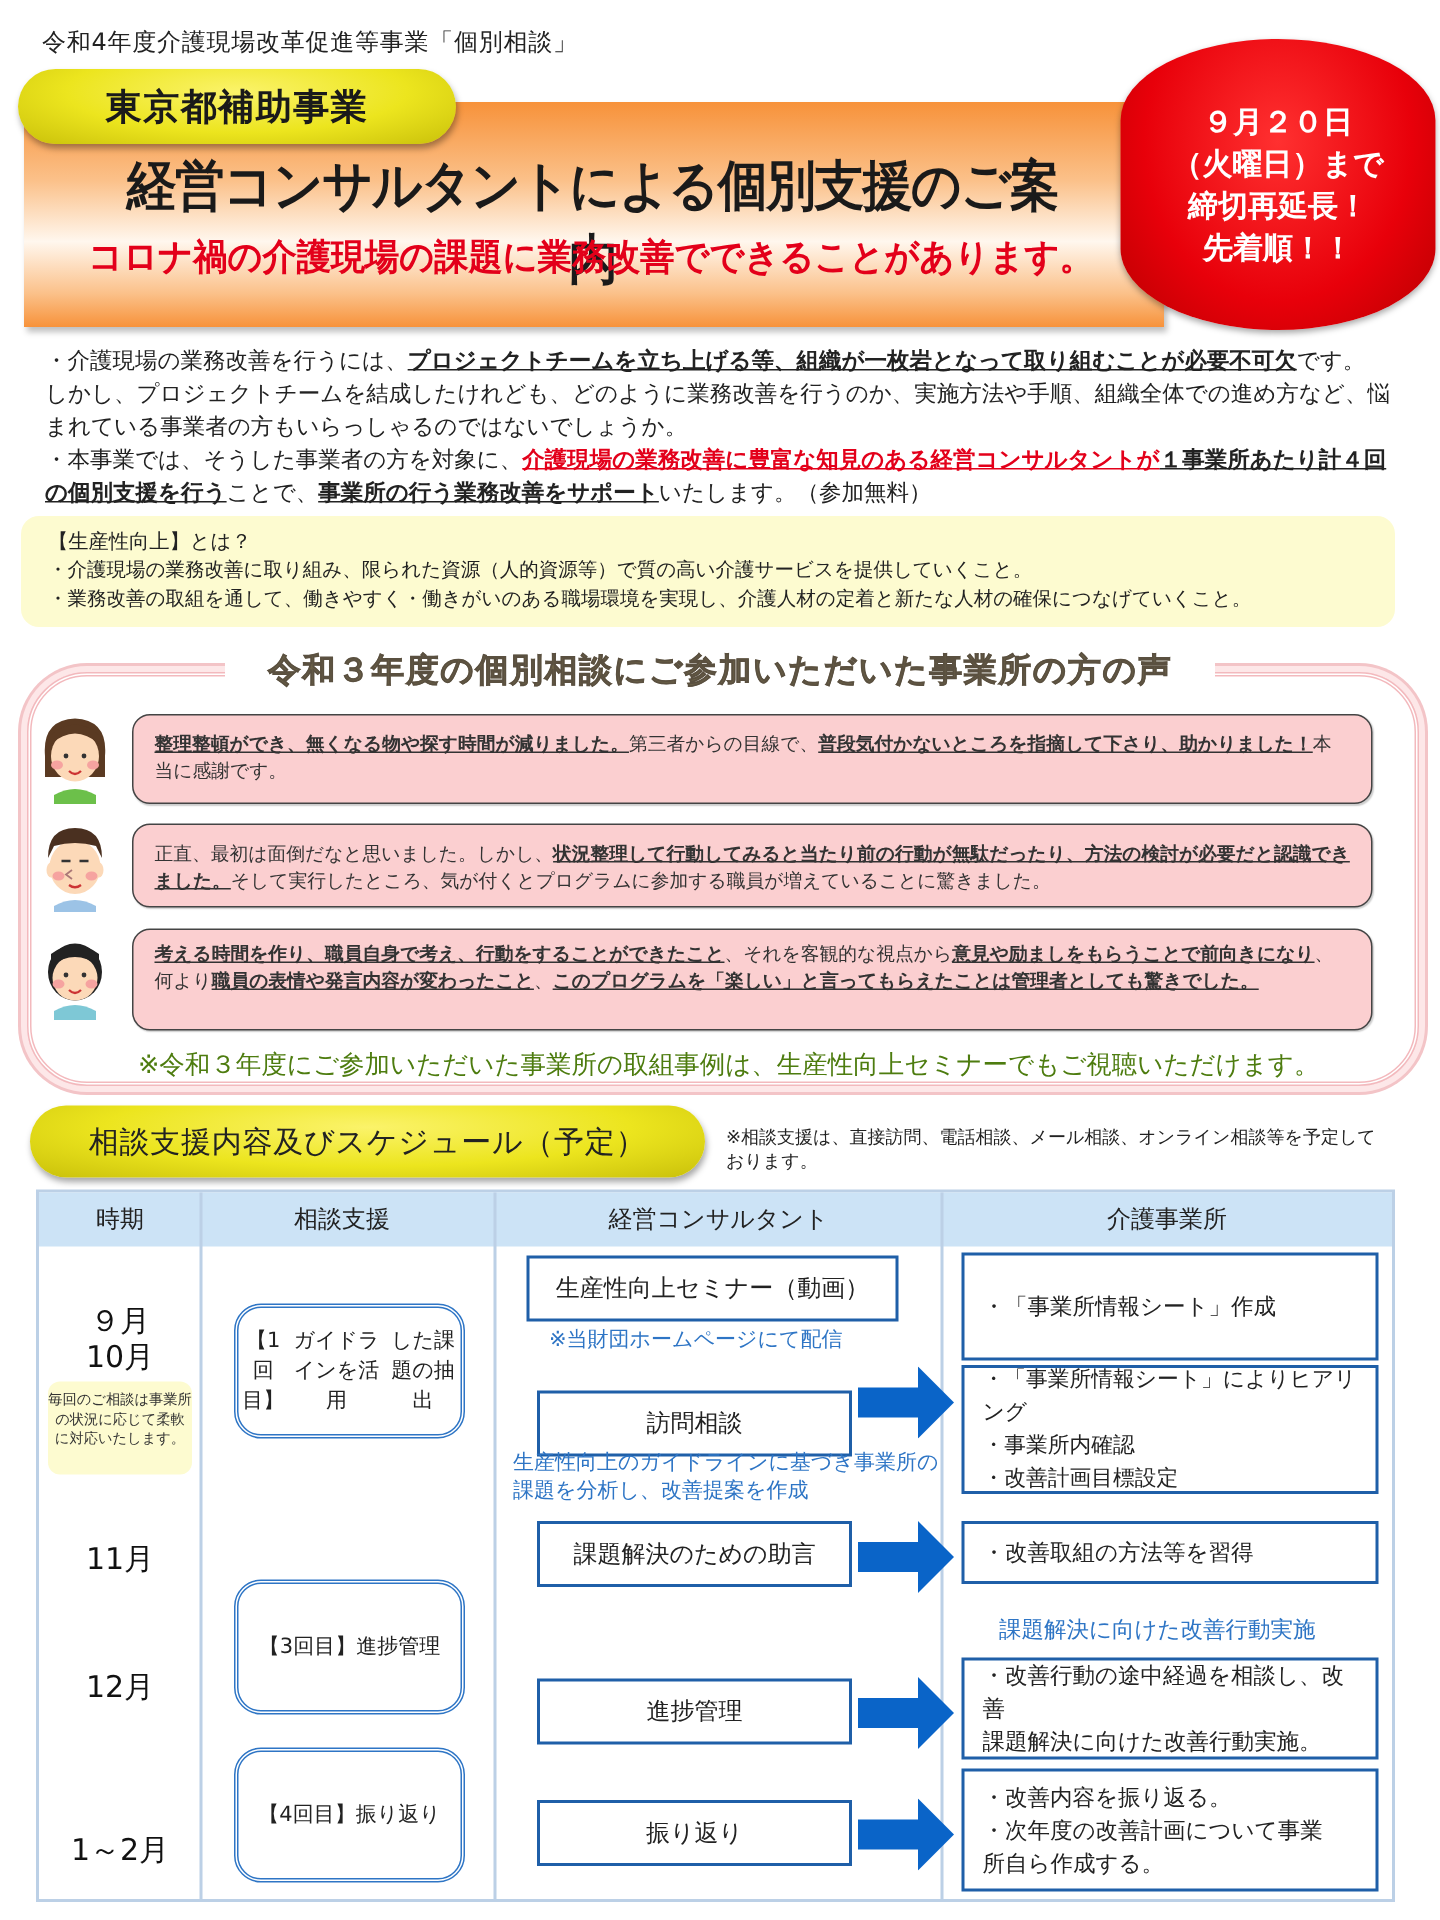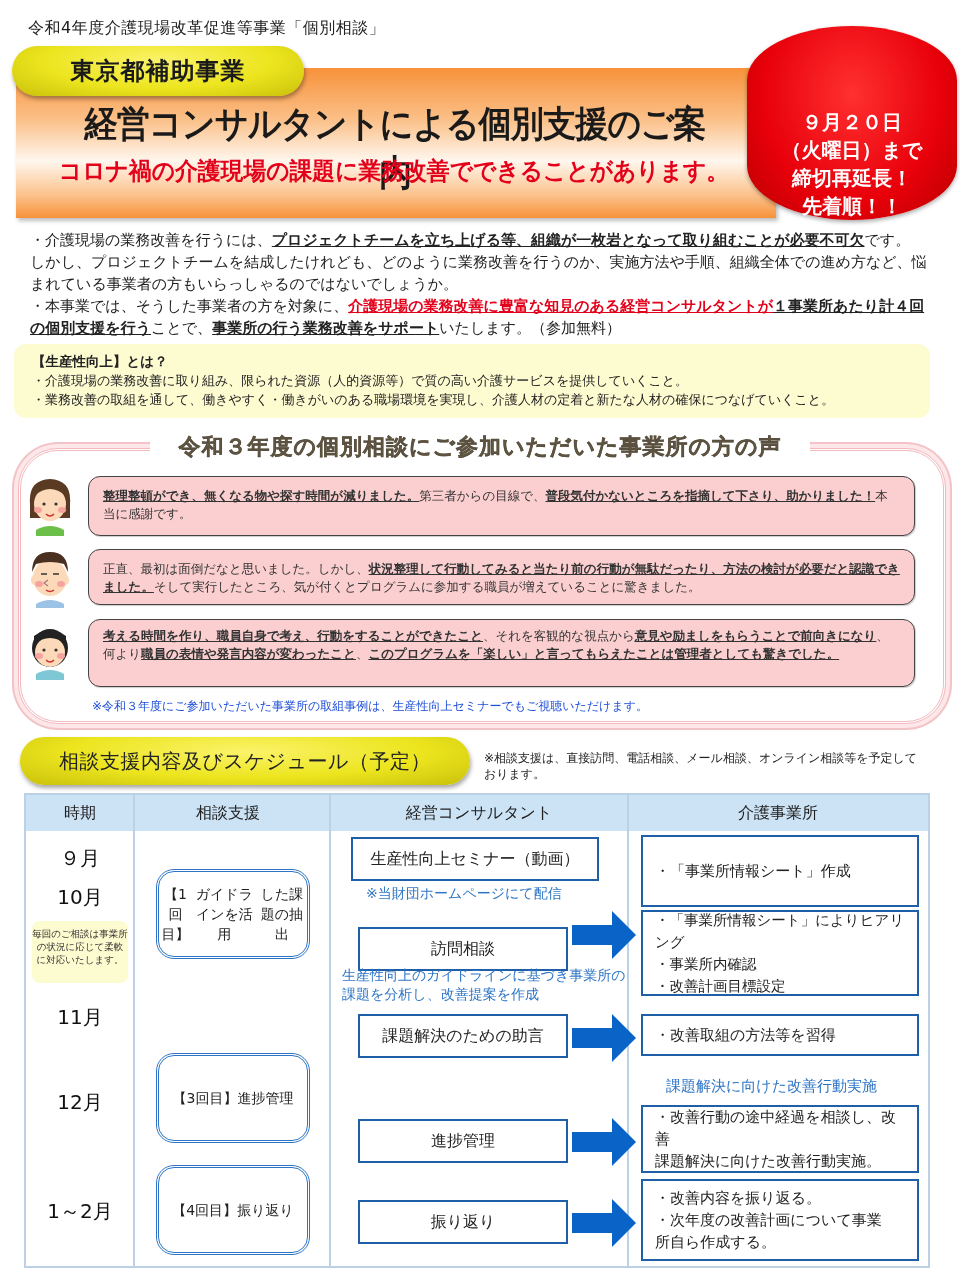--- a/index.html
+++ b/index.html
@@ -19,59 +19,59 @@
     box-shadow: 1px 3px 4px rgba(0,0,0,0.35); display: flex; align-items: center; justify-content: center;
     font-weight: bold; font-size: 24px; color: #1a1a1a; letter-spacing: 1px; z-index: 3; }
   .main-title { left: 40px; top: 100px; width: 710px; text-align: center; font-size: 36px; font-weight: bold;
     color: #1a1a1a; letter-spacing: -1px; transform: scaleX(0.92); }
   .sub-title { left: 24px; top: 155px; width: 740px; text-align: center; font-size: 24px; font-weight: bold;
     color: #e3001a; letter-spacing: 0px; transform: scaleX(0.95); }
 
   .deadline { left: 747px; top: 26px; width: 210px; height: 194px; border-radius: 50% / 28%;
     background: radial-gradient(ellipse at 50% 35%, #ff3030 0%, #e8000a 60%, #b80000 100%);
     box-shadow: 0 2px 4px rgba(0,0,0,0.35); display: flex; flex-direction: column; align-items: center;
-    justify-content: flex-end; color: #fff; font-weight: bold; font-size: 20px; line-height: 28px; z-index: 4; }
+    justify-content: center; color: #fff; font-weight: bold; font-size: 20px; line-height: 28px; z-index: 4; }
 
   
   .intro { left: 30px; top: 229px; width: 905px; font-size: 15px; line-height: 22px; color: #222; }
   .intro u.b { font-weight: bold; text-decoration: underline; }
   .intro .red { color: #e3001a; font-weight: bold; text-decoration: underline; text-decoration-color: #e3001a; margin-top: 33px; }
 
   
   .prod-box { left: 14px; top: 344px; width: 916px; height: 74px; background: #fdfbd0; border-radius: 12px;
     padding: 8px 18px; font-size: 13px; line-height: 19px; color: #222; }
-  .prod-box .ttl { font-weight: bold; font-size: 13.5px; }
+  .prod-box .ttl { font-weight: normal; font-size: 13.5px; }
 
   
   .voices-frame { left: 18px; top: 448px; width: 928px; height: 276px; border-radius: 40px;
     border: 3px double #f3b9bd; box-shadow: 0 0 0 4px #fde7e8, 0 0 0 6px #f3c4c7; }
   .voices-title-bg { left: 150px; top: 432px; width: 660px; height: 34px; background: #fff; z-index: 2; }
   .voices-title { left: 150px; top: 432px; width: 660px; text-align: center; font-size: 22px; color: #6b6147;
     font-weight: bold; letter-spacing: 1px; z-index: 3; -webkit-text-stroke: 0.4px #5a5040; }
 
   .bubble { left: 88px; width: 827px; background: #fbcfd0; border: 1.5px solid #444; border-radius: 12px;
     padding: 10px 14px; font-size: 12.5px; line-height: 18px; color: #333; box-shadow: 1px 1px 1px rgba(0,0,0,0.2); }
   .bubble u { font-weight: bold; }
   .avatar { left: 24px; width: 52px; height: 62px; }
 
-  .voices-note { left: 92px; top: 698px; font-size: 12px; color: #1d4ed8; }
+  .voices-note { left: 92px; top: 698px; font-size: 17px; color: #4d7c0f; }
 
   
   .pill-schedule { left: 20px; top: 737px; width: 450px; height: 48px; border-radius: 24px;
     background: radial-gradient(ellipse at 50% 30%, #fbf36a 0%, #ece51e 55%, #c9c00a 100%);
     box-shadow: 1px 3px 4px rgba(0,0,0,0.35); display: flex; align-items: center; justify-content: center;
     font-size: 20px; color: #222; letter-spacing: 0.5px; }
   .schedule-note { left: 484px; top: 750px; width: 440px; font-size: 12px; line-height: 16px; color: #222; }
 
   .table { left: 24px; top: 793px; width: 906px; height: 475px; border: 2px solid #bcd0e6; }
   .thead { left: 0; top: 0; width: 902px; height: 36px; background: #cce3f6; }
   .th { top: 0; height: 36px; display: flex; align-items: center; justify-content: center; font-size: 16px; color: #222; }
   .vline { top: 0; width: 2px; height: 471px; background: #bcd0e6; }
 
-  .month { left: 0; width: 108px; text-align: center; font-size: 20px; color: #111; }
+  .month { left: 0; width: 108px; text-align: center; font-size: 20px; color: #111; margin-top: 22px; }
   .month-note { left: 6px; top: 126px; width: 96px; height: 62px; background: #fdfbd0; border-radius: 8px;
     font-size: 9.5px; line-height: 13px; color: #333; text-align: center; padding-top: 6px; }
 
   .round { left: 130px; width: 154px; border: 3px double #2e75c5; border-radius: 18px; background: #fff;
     display: flex; flex-direction: row; align-items: center; justify-content: center; text-align: center;
     font-size: 14px; line-height: 20px; color: #222; }
 
   .cbox { border: 2px solid #1f5fa8; background: #fff; display: flex; align-items: center; justify-content: center;
     font-size: 16px; color: #222; }
   .blue-note { font-size: 14px; color: #2e75c5; line-height: 19px; }
@@ -173,21 +173,21 @@
   <div class="abs th" style="left:0; width:108px">時期</div>
   <div class="abs th" style="left:108px; width:188px">相談支援</div>
   <div class="abs th" style="left:304px; width:298px">経営コンサルタント</div>
   <div class="abs th" style="left:602px; width:300px">介護事業所</div>
 
   <div class="abs vline" style="left:107px"></div>
   <div class="abs vline" style="left:303px"></div>
   <div class="abs vline" style="left:601px"></div>
 
   <div class="abs month" style="top:50px">９月</div>
-  <div class="abs month" style="top:89px">10月</div>
+  <div class="abs month" style="top:74px">10月</div>
   <div class="abs month-note">毎回のご相談は事業所の状況に応じて柔軟に対応いたします。</div>
   <div class="abs month" style="top:209px">11月</div>
   <div class="abs month" style="top:294px">12月</div>
   <div class="abs month" style="top:403px">1～2月</div>
 
   <div class="abs round" style="top:74px; height:90px">
     <div>【1回目】</div>
     <div>ガイドラインを活用</div>
     <div>した課題の抽出</div>
   </div>

